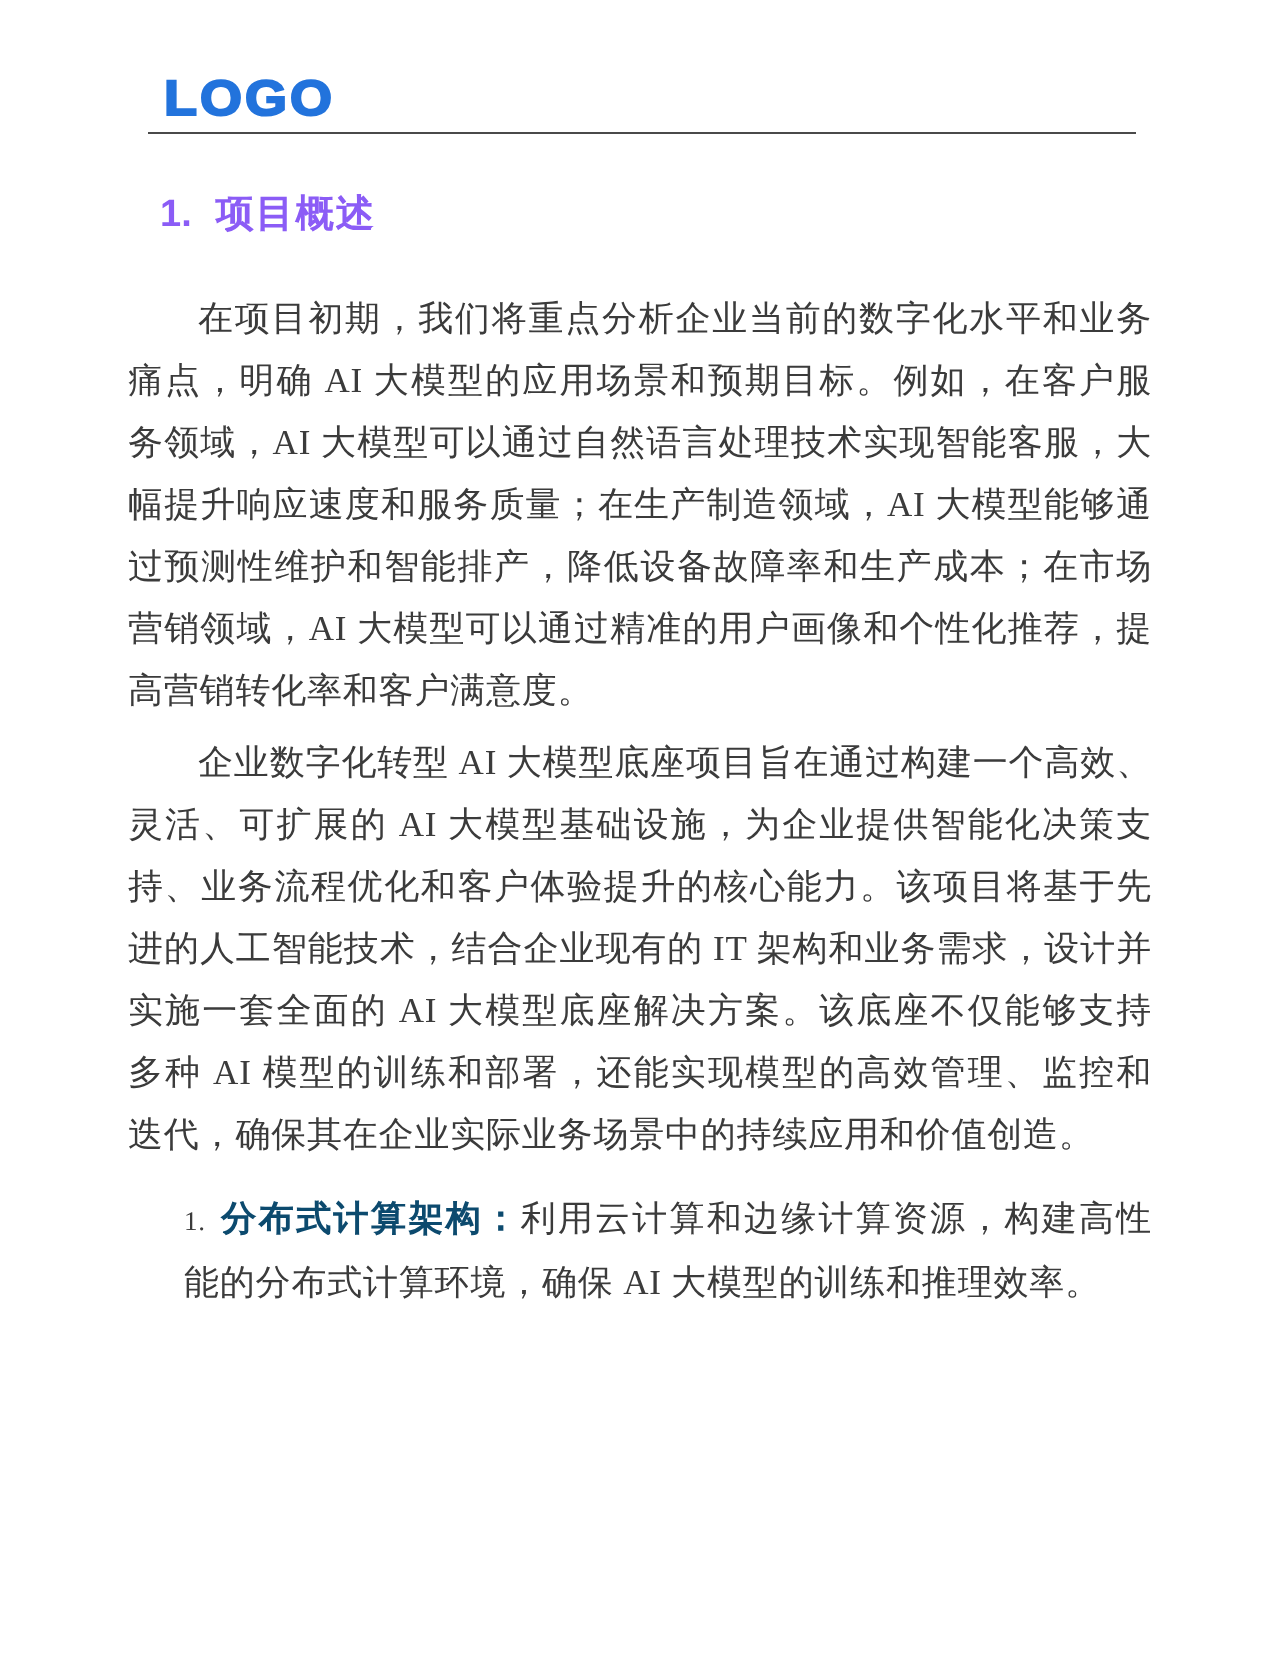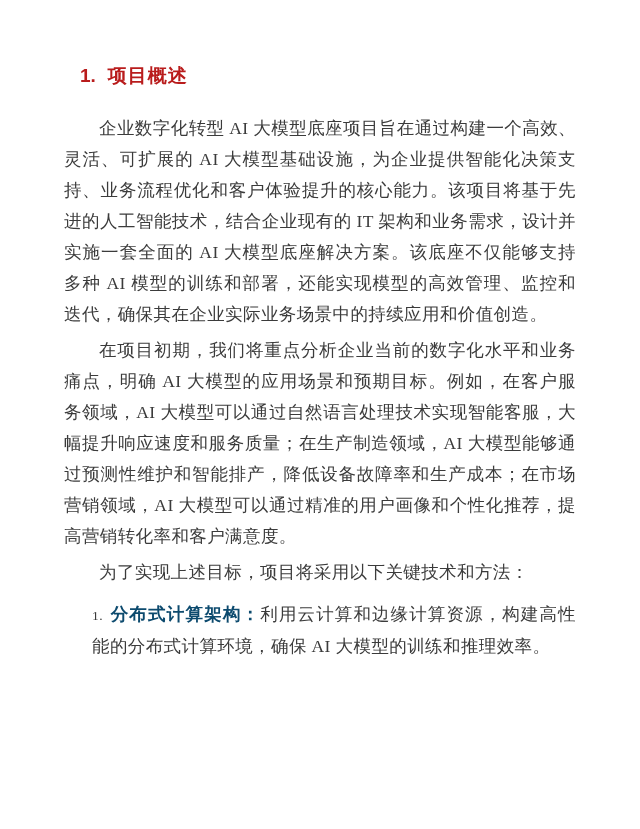--- a/index.html
+++ b/index.html
@@ -44,21 +44,21 @@
     border: none;
     border-top: 1.6px solid #4a4a4a;
   }
   
   .section-heading {
     margin-top: 27px;
     margin-left: 16px;
     font-family: "Liberation Sans", "DejaVu Sans", sans-serif;
     font-weight: 700;
     font-size: 19px;
-    color: #b91c1c;
+    color: #8b5cf6;
     letter-spacing: 1px;
   }
   .section-heading .num {
     display: inline-block;
     margin-right: 12px;
     letter-spacing: 0;
   }
   
   .body-text {
     margin-top: 24px;
@@ -104,29 +104,32 @@
     color: #0c4a6e;
     letter-spacing: 0.5px;
   }
 </style>
 </head>
 <body>
 
 <div class="page">
   <div class="content">
 
+    <div class="header">
+      <span class="logo-text">LOGO</span>
+      <hr class="header-divider">
+    </div>
 
     <div class="section-heading">
       <span class="num">1.</span><span>项目概述</span>
     </div>
 
     <div class="body-text">
+      <p class="para">在项目初期，我们将重点分析企业当前的数字化水平和业务痛点，明确 AI 大模型的应用场景和预期目标。例如，在客户服务领域，AI 大模型可以通过自然语言处理技术实现智能客服，大幅提升响应速度和服务质量；在生产制造领域，AI 大模型能够通过预测性维护和智能排产，降低设备故障率和生产成本；在市场营销领域，AI 大模型可以通过精准的用户画像和个性化推荐，提高营销转化率和客户满意度。</p>
       <p class="para">企业数字化转型 AI 大模型底座项目旨在通过构建一个高效、灵活、可扩展的 AI 大模型基础设施，为企业提供智能化决策支持、业务流程优化和客户体验提升的核心能力。该项目将基于先进的人工智能技术，结合企业现有的 IT 架构和业务需求，设计并实施一套全面的 AI 大模型底座解决方案。该底座不仅能够支持多种 AI 模型的训练和部署，还能实现模型的高效管理、监控和迭代，确保其在企业实际业务场景中的持续应用和价值创造。</p>
-      <p class="para">在项目初期，我们将重点分析企业当前的数字化水平和业务痛点，明确 AI 大模型的应用场景和预期目标。例如，在客户服务领域，AI 大模型可以通过自然语言处理技术实现智能客服，大幅提升响应速度和服务质量；在生产制造领域，AI 大模型能够通过预测性维护和智能排产，降低设备故障率和生产成本；在市场营销领域，AI 大模型可以通过精准的用户画像和个性化推荐，提高营销转化率和客户满意度。</p>
-      <p class="para">为了实现上述目标，项目将采用以下关键技术和方法：</p>
 
       <ol class="key-list">
         <li class="list-item">
           <span class="li-num">1.</span><span class="li-lead">分布式计算架构：</span><span class="li-text">利用云计算和边缘计算资源，构建高性能的分布式计算环境，确保 AI 大模型的训练和推理效率。</span>
         </li>
       </ol>
     </div>
 
   </div>
 </div>

